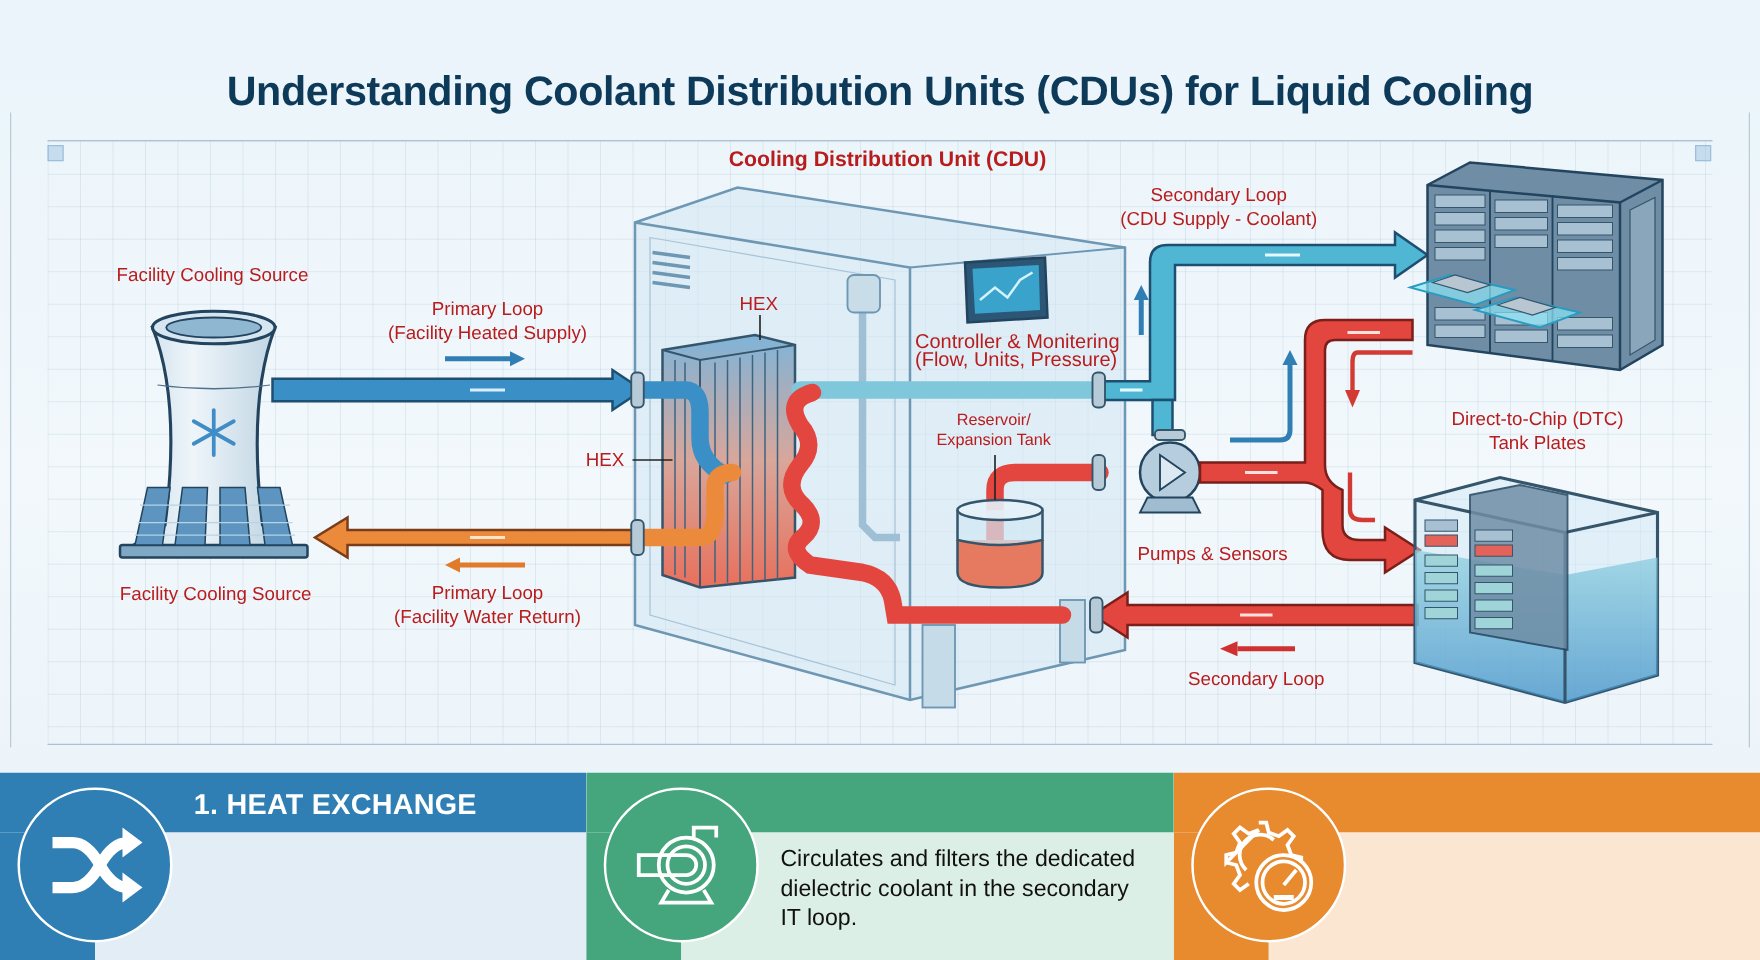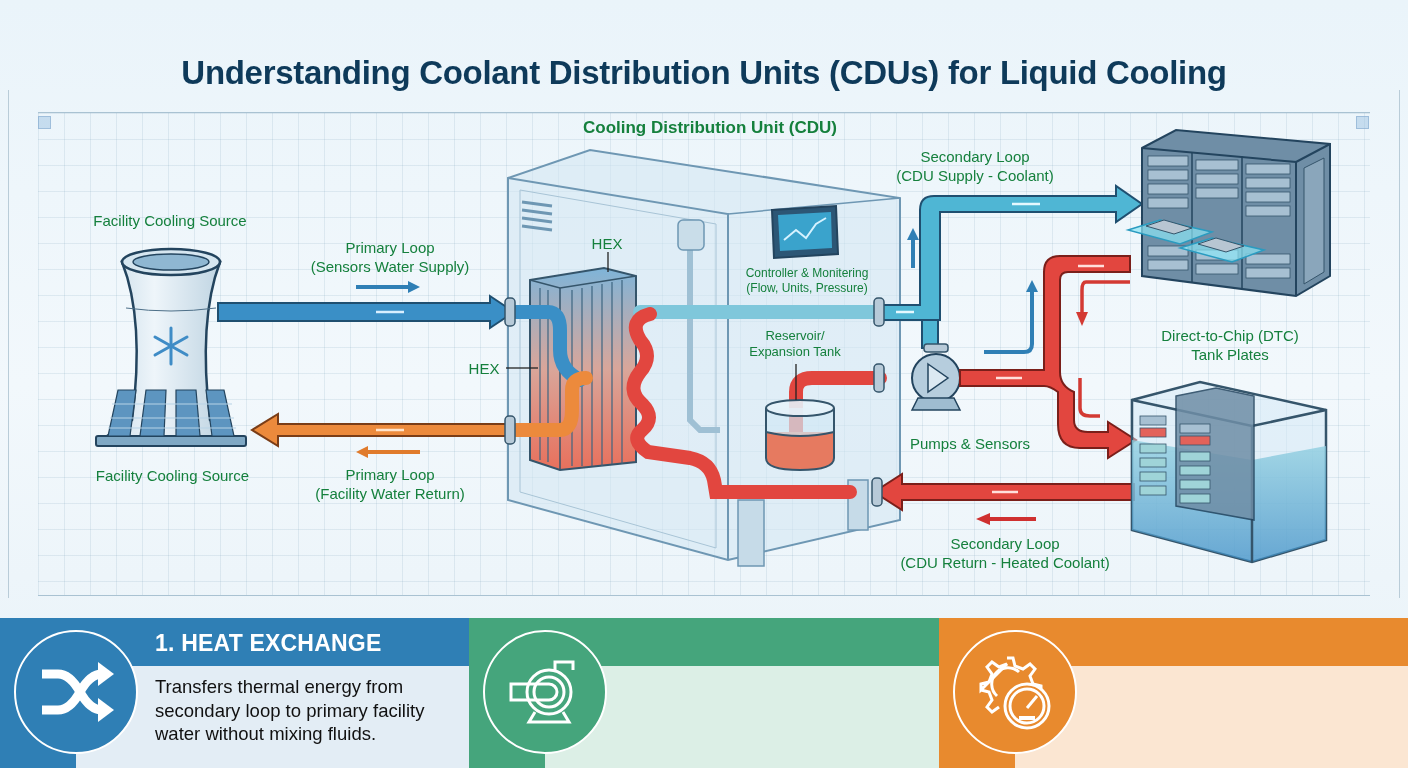--- a/index.html
+++ b/index.html
@@ -26,24 +26,24 @@
       linear-gradient(to right, rgba(150,180,200,0.22) 1px, transparent 1px),
       linear-gradient(to bottom, rgba(150,180,200,0.22) 1px, transparent 1px);
     background-size: 26px 26px;
   }
   .corner-sq {
     position: absolute; width: 13px; height: 13px;
     background: rgba(150,190,225,0.45); border: 1px solid rgba(120,160,200,0.5);
   }
   svg.diagram { position: absolute; left: 0; top: 0; width: 1408px; height: 600px; }
   .lbl {
-    position: absolute; text-align: center; font-size: 15px; color: #15803d;
+    position: absolute; text-align: center; font-size: 15px; color: #b91c1c;
     line-height: 19px; white-space: nowrap;
   }
-  .lbl.sm { font-size: 12px; line-height: 15px; }
+  .lbl.sm { font-size: 16px; line-height: 15px; }
   .lbl.lg { font-size: 17px; font-weight: bold; }
 
   .bottom {
     position: absolute; left: 0; top: 618px; width: 1408px; height: 150px;
     display: flex;
   }
   .card { position: relative; flex: 1; height: 150px; overflow: hidden; }
   .card .head {
     position: absolute; left: 0; top: 0; width: 100%; height: 48px;
   }
@@ -293,21 +293,21 @@
     <rect x="924" y="344" width="24" height="8" rx="3"></rect>
   </g>
 </svg>
 
 <div class="lbl lg" style="left:500px;top:118px;width:420px;">Cooling Distribution Unit (CDU)</div>
 <div class="lbl" style="left:60px;top:211px;width:220px;">Facility Cooling Source</div>
 <div class="lbl" style="left:60px;top:466px;width:225px;">Facility Cooling Source</div>
 
 <div class="lbl" style="left:290px;top:238px;width:200px;">
   <div>Primary Loop</div>
-  <div>(Sensors Water Supply)</div>
+  <div>(Facility Heated Supply)</div>
 </div>
 <div class="lbl" style="left:290px;top:465px;width:200px;">
   <div>Primary Loop</div>
   <div>(Facility Water Return)</div>
 </div>
 
 <div class="lbl" style="left:582px;top:234px;width:50px;">HEX</div>
 <div class="lbl" style="left:460px;top:359px;width:48px;">HEX</div>
 
 <div class="lbl sm" style="left:732px;top:266px;width:150px;">
@@ -320,21 +320,20 @@
 </div>
 
 <div class="lbl" style="left:890px;top:434px;width:160px;">Pumps &amp; Sensors</div>
 
 <div class="lbl" style="left:870px;top:147px;width:210px;">
   <div>Secondary Loop</div>
   <div>(CDU Supply - Coolant)</div>
 </div>
 <div class="lbl" style="left:880px;top:534px;width:250px;">
   <div>Secondary Loop</div>
-  <div>(CDU Return - Heated Coolant)</div>
 </div>
 
 <div class="lbl" style="left:1140px;top:326px;width:180px;">
   <div>Direct-to-Chip (DTC)</div>
   <div>Tank Plates</div>
 </div>
 <div class="lbl" style="left:1130px;top:571px;width:210px;margin-top:48px;">Immersion Cooling Tank</div>
 
 <div class="bottom">
   <div class="card c1">
@@ -343,35 +342,35 @@
     <div class="body-bg"></div>
     <div class="circle">
       <svg width="80" height="80" viewBox="0 0 80 80">
         <path d="M6 22 L22 22 Q34 22 44 40 Q54 58 66 58" fill="none" stroke="#fff" stroke-width="9"></path>
         <path d="M6 58 L22 58 Q34 58 44 40 Q54 22 66 22" fill="none" stroke="#fff" stroke-width="9"></path>
         <path d="M62 10 L78 22 L62 34 Z" fill="#fff"></path>
         <path d="M62 46 L78 58 L62 70 Z" fill="#fff"></path>
       </svg>
     </div>
     <h3>1. HEAT EXCHANGE</h3>
-    <p>Transfers thermal energy from secondary loop to primary facility water without mixing fluids.</p>
   </div>
   <div class="card c2">
     <div class="head"></div>
     <div class="side"></div>
     <div class="body-bg"></div>
     <div class="circle">
       <svg width="80" height="80" viewBox="0 0 80 80" fill="none" stroke="#fff" stroke-width="3">
         <circle cx="44" cy="40" r="22"></circle>
         <circle cx="44" cy="40" r="15"></circle>
         <path d="M6 32 L44 32 A8 8 0 0 1 44 48 L6 48 Z"></path>
         <path d="M50 18 L50 10 L68 10 L68 18"></path>
         <path d="M30 60 L24 70 L64 70 L58 60"></path>
       </svg>
     </div>
+    <p>Circulates and filters the dedicated dielectric coolant in the secondary IT loop.</p>
   </div>
   <div class="card c3">
     <div class="head"></div>
     <div class="side"></div>
     <div class="body-bg"></div>
     <div class="circle">
       <svg width="84" height="84" viewBox="0 0 84 84" fill="none" stroke="#fff" stroke-width="3">
         <path d="M34 8 L40 8 L42 16 L50 19 L57 14 L62 19 L57 26 L60 34 L68 36 L68 42 M8 40 L8 34 L16 32 L19 24 L14 17 L19 12 L26 17 L34 14 Z M8 40 L16 42 L19 50 L14 57 L19 62 L26 57"></path>
         <path d="M24 46 A16 16 0 0 1 46 22"></path>
         <circle cx="54" cy="56" r="22" fill="#e88a2e"></circle>

